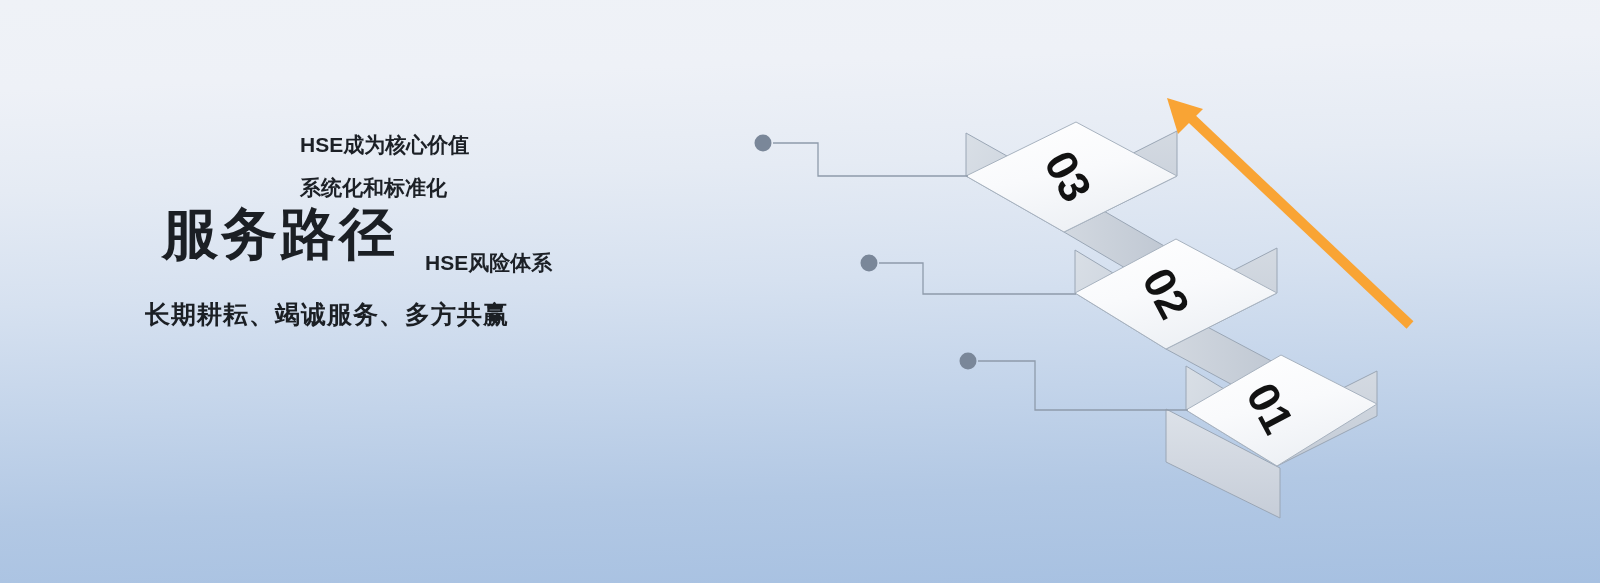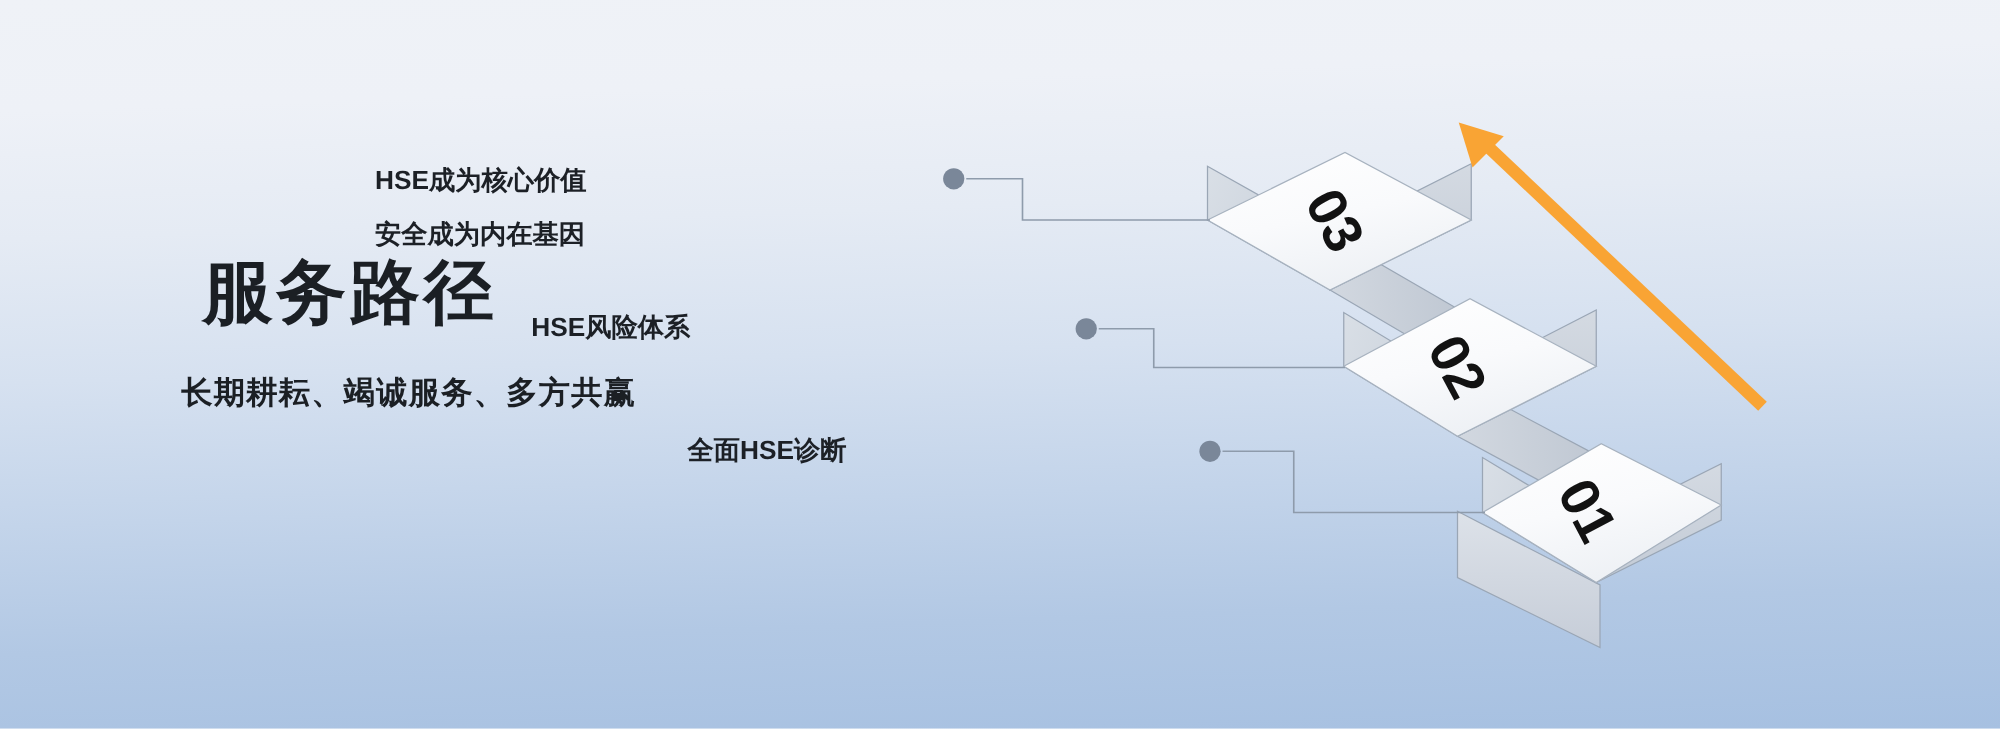--- a/index.html
+++ b/index.html
@@ -83,27 +83,26 @@
 
 <div id="slide">
 
   <div id="headline">
     <h1 id="title">服务路径</h1>
     <p id="subtitle">长期耕耘、竭诚服务、多方共赢</p>
   </div>
 
   <div class="callout" id="callout-3">
     <span class="line1">HSE成为核心价值</span>
-    <span class="line2">安全成为内在基因</span>
+    <span class="line2">系统化和标准化</span>
   </div>
   <div class="callout" id="callout-2">
     <span class="line1">HSE风险体系</span>
   </div>
   <div class="callout" id="callout-1">
-    <span class="line1">全面HSE诊断</span>
   </div>
 
   <svg id="art" viewBox="0 0 1600 583">
     <defs>
       <linearGradient id="gTop" x1="0" y1="0" x2="0.4" y2="1">
         <stop offset="0%" stop-color="#ffffff"></stop>
         <stop offset="55%" stop-color="#f9fafc"></stop>
         <stop offset="100%" stop-color="#eef1f5"></stop>
       </linearGradient>
       <linearGradient id="gFront" x1="0" y1="0" x2="0" y2="1">

